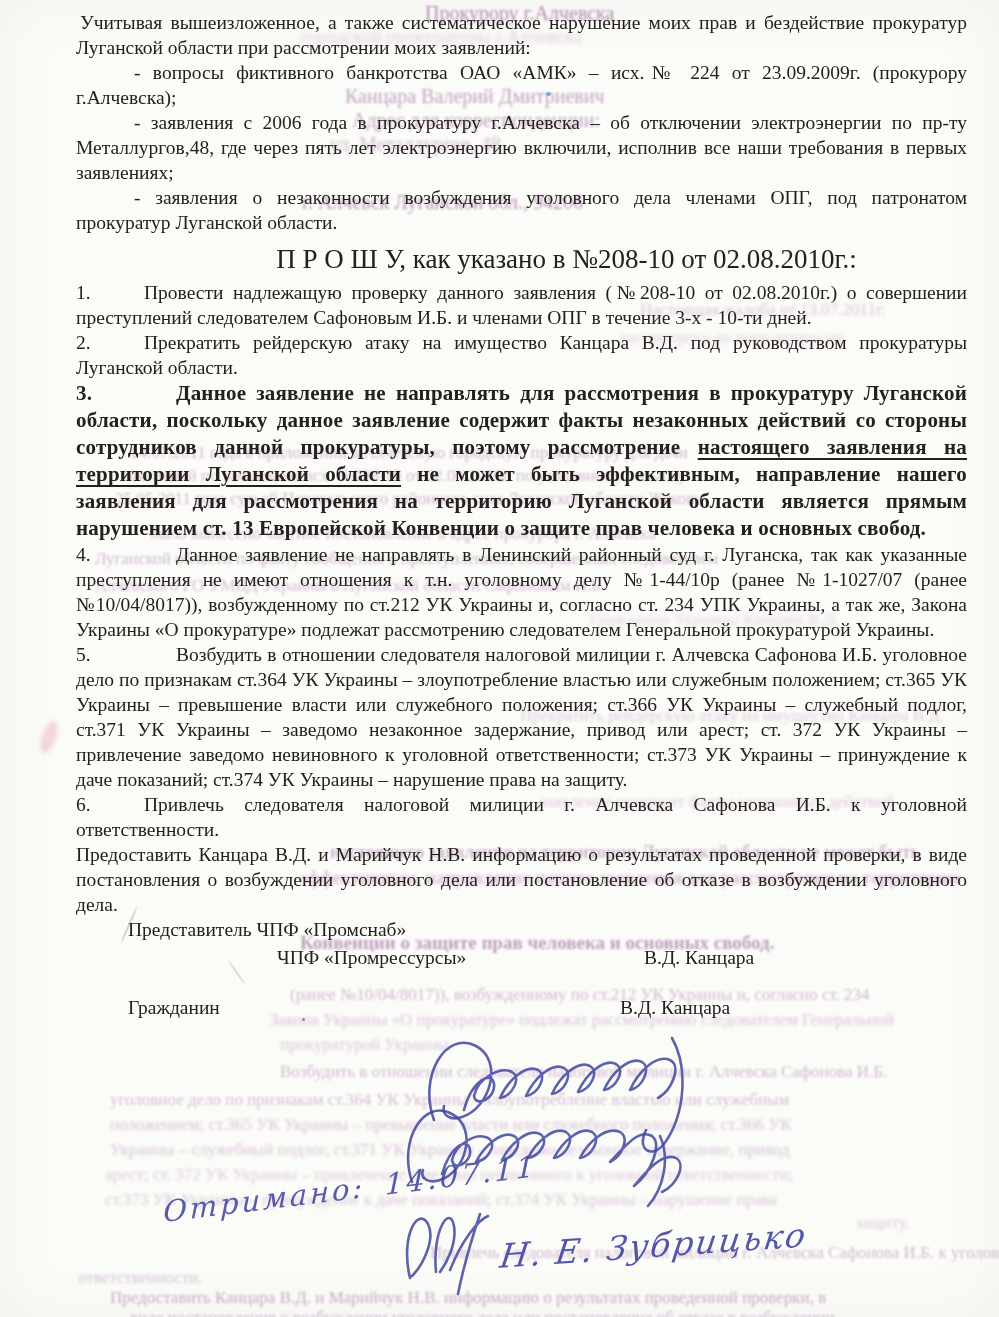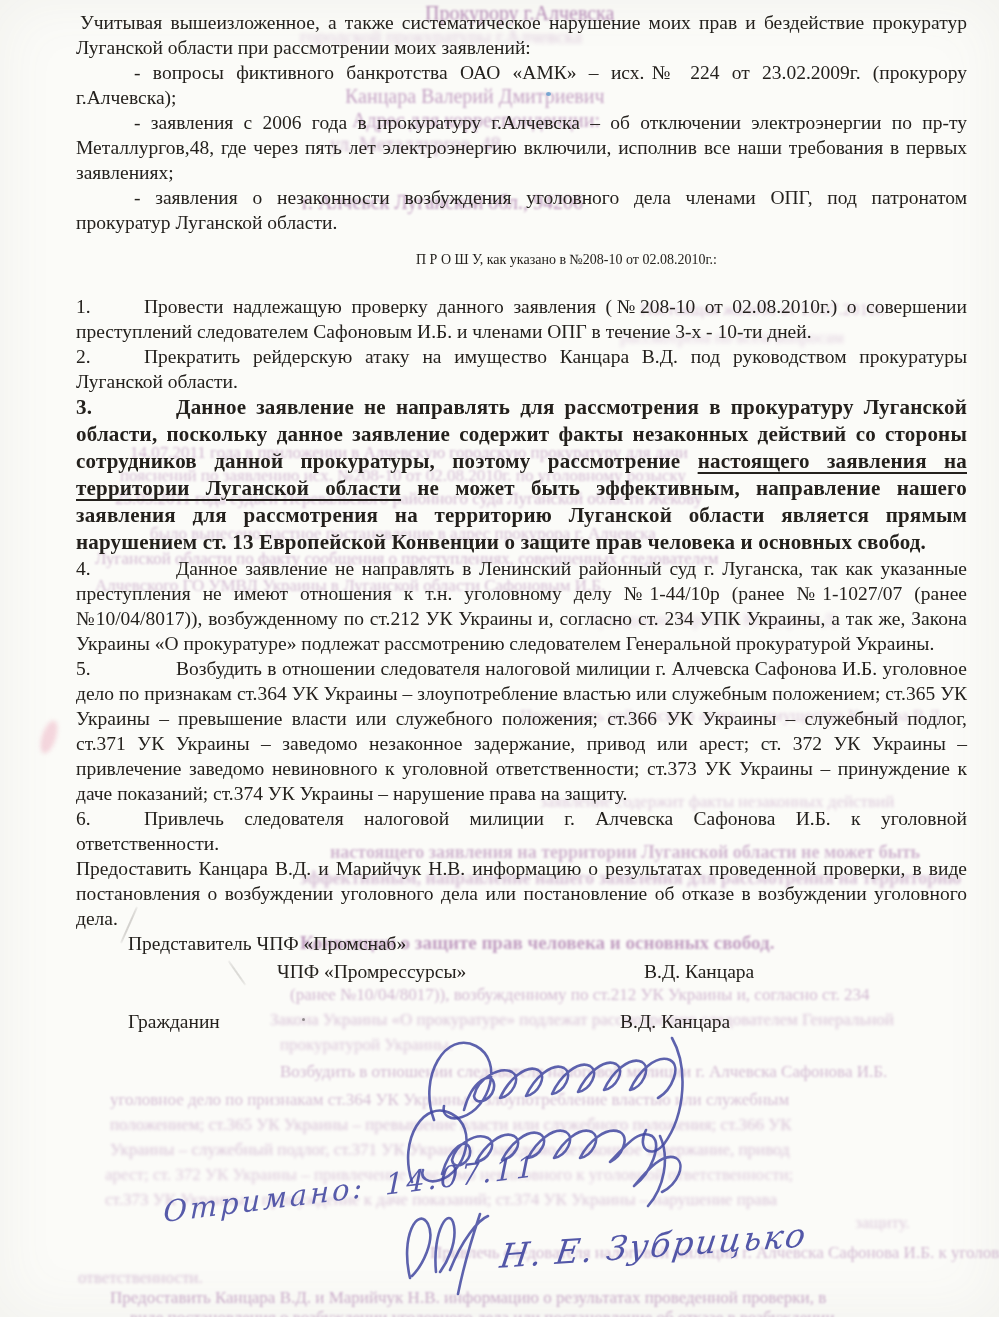--- a/index.html
+++ b/index.html
@@ -24,23 +24,23 @@
   .content{
     position:relative;z-index:2;
     padding:10px 32px 0 76px;
     font-size:19.5px;line-height:25px;
     text-align:justify;
   }
   .para{margin:0;}
   .para.first{text-indent:4px;}
   .bullet{text-indent:58px;}
   .heading{
-    margin:12px 0 22px 90px;
+    margin:12px 0 8px 90px;
     text-align:center;
-    font-size:14px;
+    font-size:27px;
   }
   .item .num{display:inline-block;width:68px;}
   .item.bold .num{width:100px;}
   .item.bold{
     font-weight:bold;
     font-size:21px;line-height:27px;
     letter-spacing:.2px;
   }
   .item.wide .num{width:100px;}
   .ul{text-decoration:underline;text-decoration-thickness:2px;text-underline-offset:4px;}
@@ -128,21 +128,21 @@
       <span class="bleed" style="left: 855px; top: 1213px; font-size: 17px; opacity: 0.22; filter: blur(1.5px);">защиту.</span>
       <span class="bleed" style="left: 430px; top: 1243px; font-size: 17px; opacity: 0.3; filter: blur(1.2px);">Привлечь следователя налоговой милиции г. Алчевска Сафонова И.Б. к уголовной</span>
       <span class="bleed" style="left: 78px; top: 1268px; font-size: 17px; opacity: 0.26; filter: blur(1.4px);">ответственности.</span>
       <span class="bleed" style="left: 110px; top: 1288px; font-size: 17px; opacity: 0.36; filter: blur(1px);">Предоставить Канцара В.Д. и Марийчук Н.В. информацию о результатах проведенной проверки, в</span>
       <span class="bleed" style="left: 130px; top: 1308px; font-size: 17px; opacity: 0.3; filter: blur(1.2px);">виде постановления о возбуждении уголовного дела или постановление об отказе в возбуждении</span>
     </div>
 
   <div class="content">
     <p class="para first">Учитывая вышеизложенное, а также систематическое нарушение моих прав и бездействие прокуратур Луганской области при рассмотрении моих заявлений:</p>
     <div>
-        <p class="para bullet">- вопросы фиктивного банкротства ОАО «АМК» – исх.№ 224 от 23.02.2009г. (прокурору г.Алчевска);</p>
+        <p class="para bullet">- вопросы фиктивного банкротства ОАО «АМК» – исх.№ 224 от 23.09.2009г. (прокурору г.Алчевска);</p>
         <p class="para bullet">- заявления с 2006 года в прокуратуру г.Алчевска – об отключении электроэнергии по пр-ту Металлургов,48, где через пять лет электроэнергию включили, исполнив все наши требования в первых заявлениях;</p>
         <p class="para bullet">- заявления о незаконности возбуждения уголовного дела членами ОПГ, под патронатом прокуратур Луганской области.</p>
       </div>
     <p class="heading">П Р О Ш У, как указано в №208-10 от 02.08.2010г.:</p>
     <div>
         <p class="para item"><span class="num">1.</span>Провести надлежащую проверку данного заявления (№208-10 от 02.08.2010г.) о совершении преступлений следователем Сафоновым И.Б. и членами ОПГ в течение 3-х - 10-ти дней.</p>
         <p class="para item"><span class="num">2.</span>Прекратить рейдерскую атаку на имущество Канцара В.Д. под руководством прокуратуры Луганской области.</p>
         <p class="para item bold"><span class="num">3.</span>Данное заявление не направлять для рассмотрения в прокуратуру Луганской области, поскольку данное заявление содержит факты незаконных действий со стороны сотрудников данной прокуратуры, поэтому рассмотрение <span class="ul">настоящего заявления на территории Луганской области</span> не может быть эффективным, направление нашего заявления для рассмотрения на территорию Луганской области является прямым нарушением ст. 13 Европейской Конвенции о защите прав человека и основных свобод.</p>
         <p class="para item wide"><span class="num">4.</span>Данное заявление не направлять в Ленинский районный суд г. Луганска, так как указанные преступления не имеют отношения к т.н. уголовному делу №1-44/10р (ранее №1-1027/07 (ранее №10/04/8017)), возбужденному по ст.212 УК Украины и, согласно ст. 234 УПК Украины, а так же, Закона Украины «О прокуратуре» подлежат рассмотрению следователем Генеральной прокуратурой Украины.</p>
         <p class="para item wide"><span class="num">5.</span>Возбудить в отношении следователя налоговой милиции г. Алчевска Сафонова И.Б. уголовное дело по признакам ст.364 УК Украины – злоупотребление властью или служебным положением; ст.365 УК Украины – превышение власти или служебного положения; ст.366 УК Украины – служебный подлог, ст.371 УК Украины – заведомо незаконное задержание, привод или арест; ст. 372 УК Украины – привлечение заведомо невиновного к уголовной ответственности; ст.373 УК Украины – принуждение к даче показаний; ст.374 УК Украины – нарушение права на защиту.</p>

